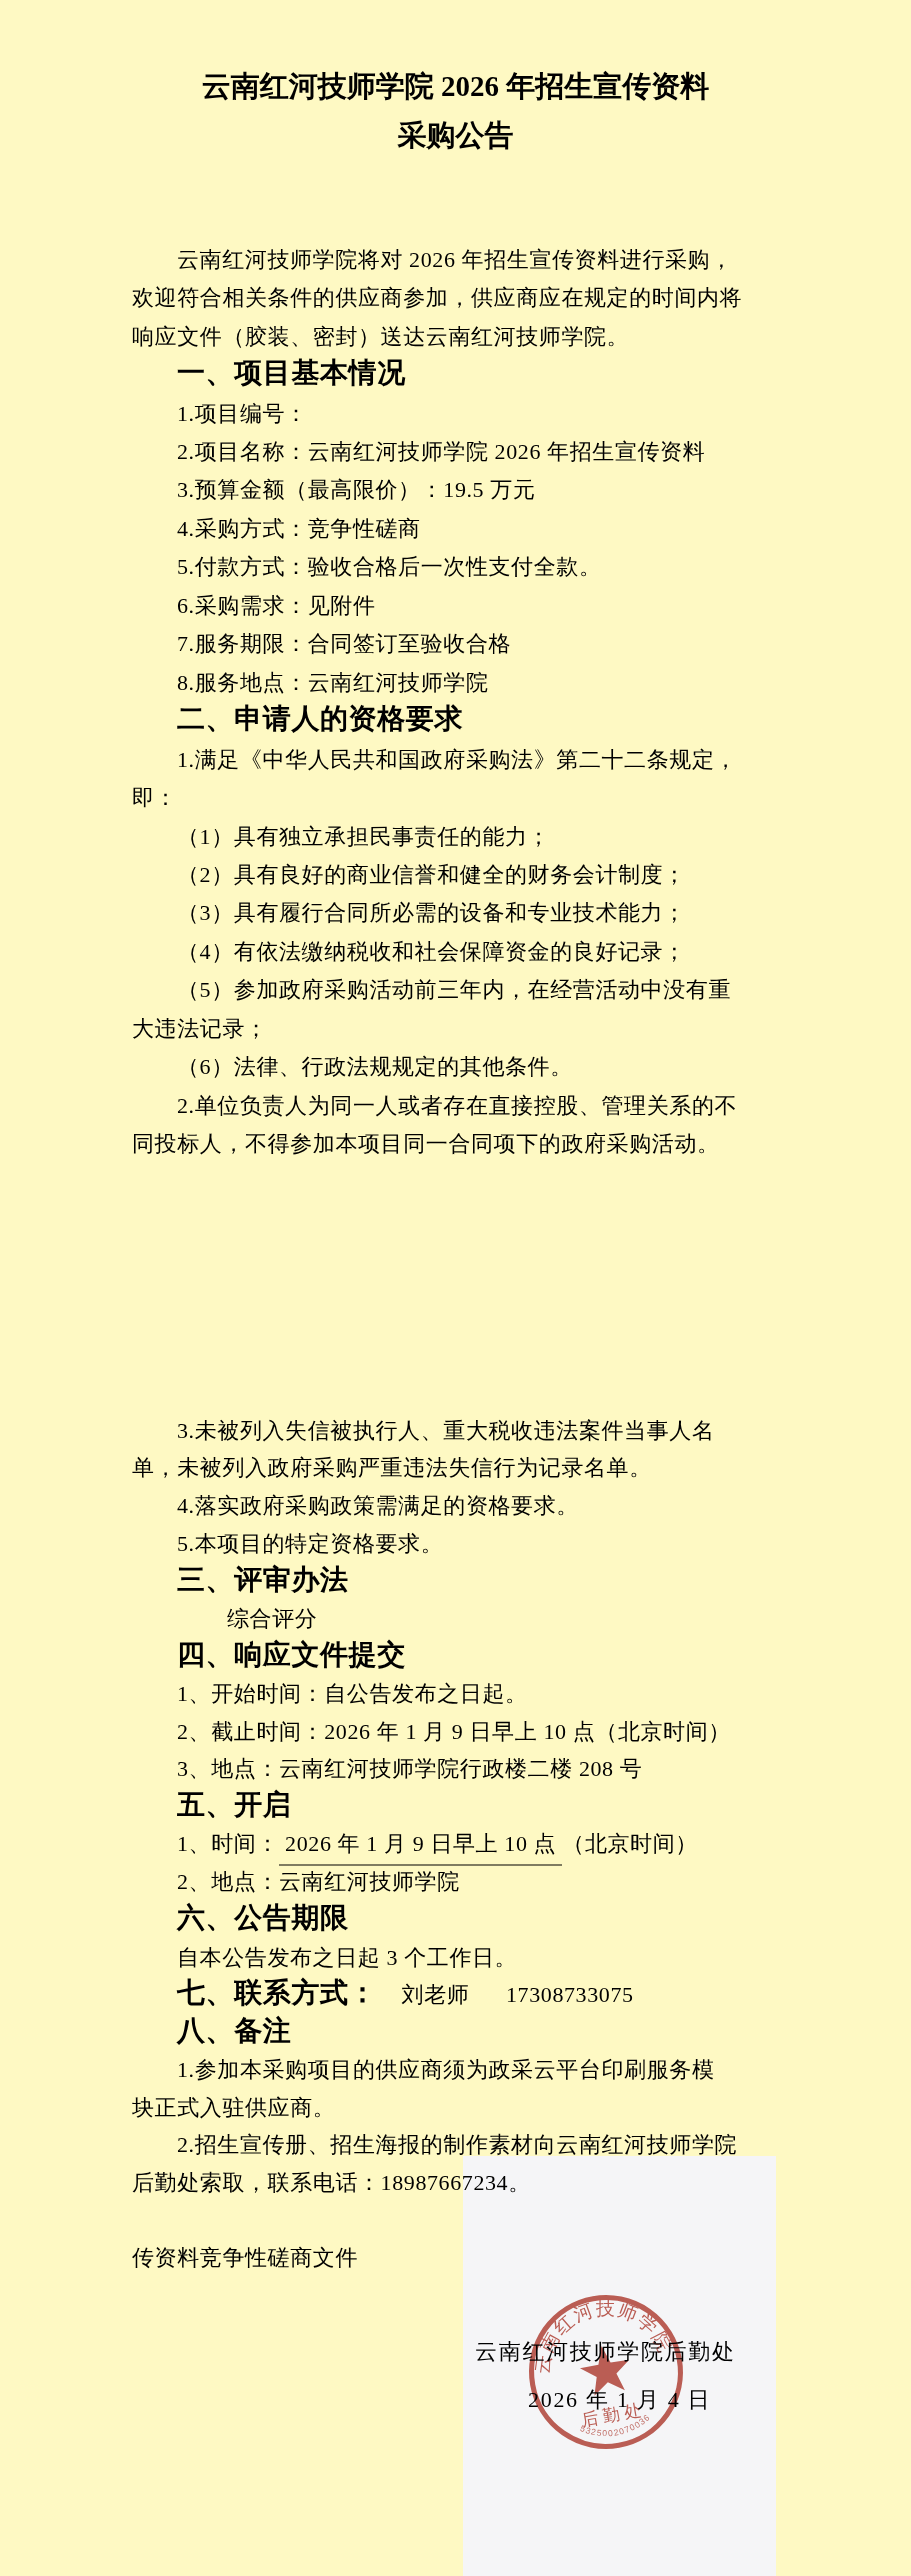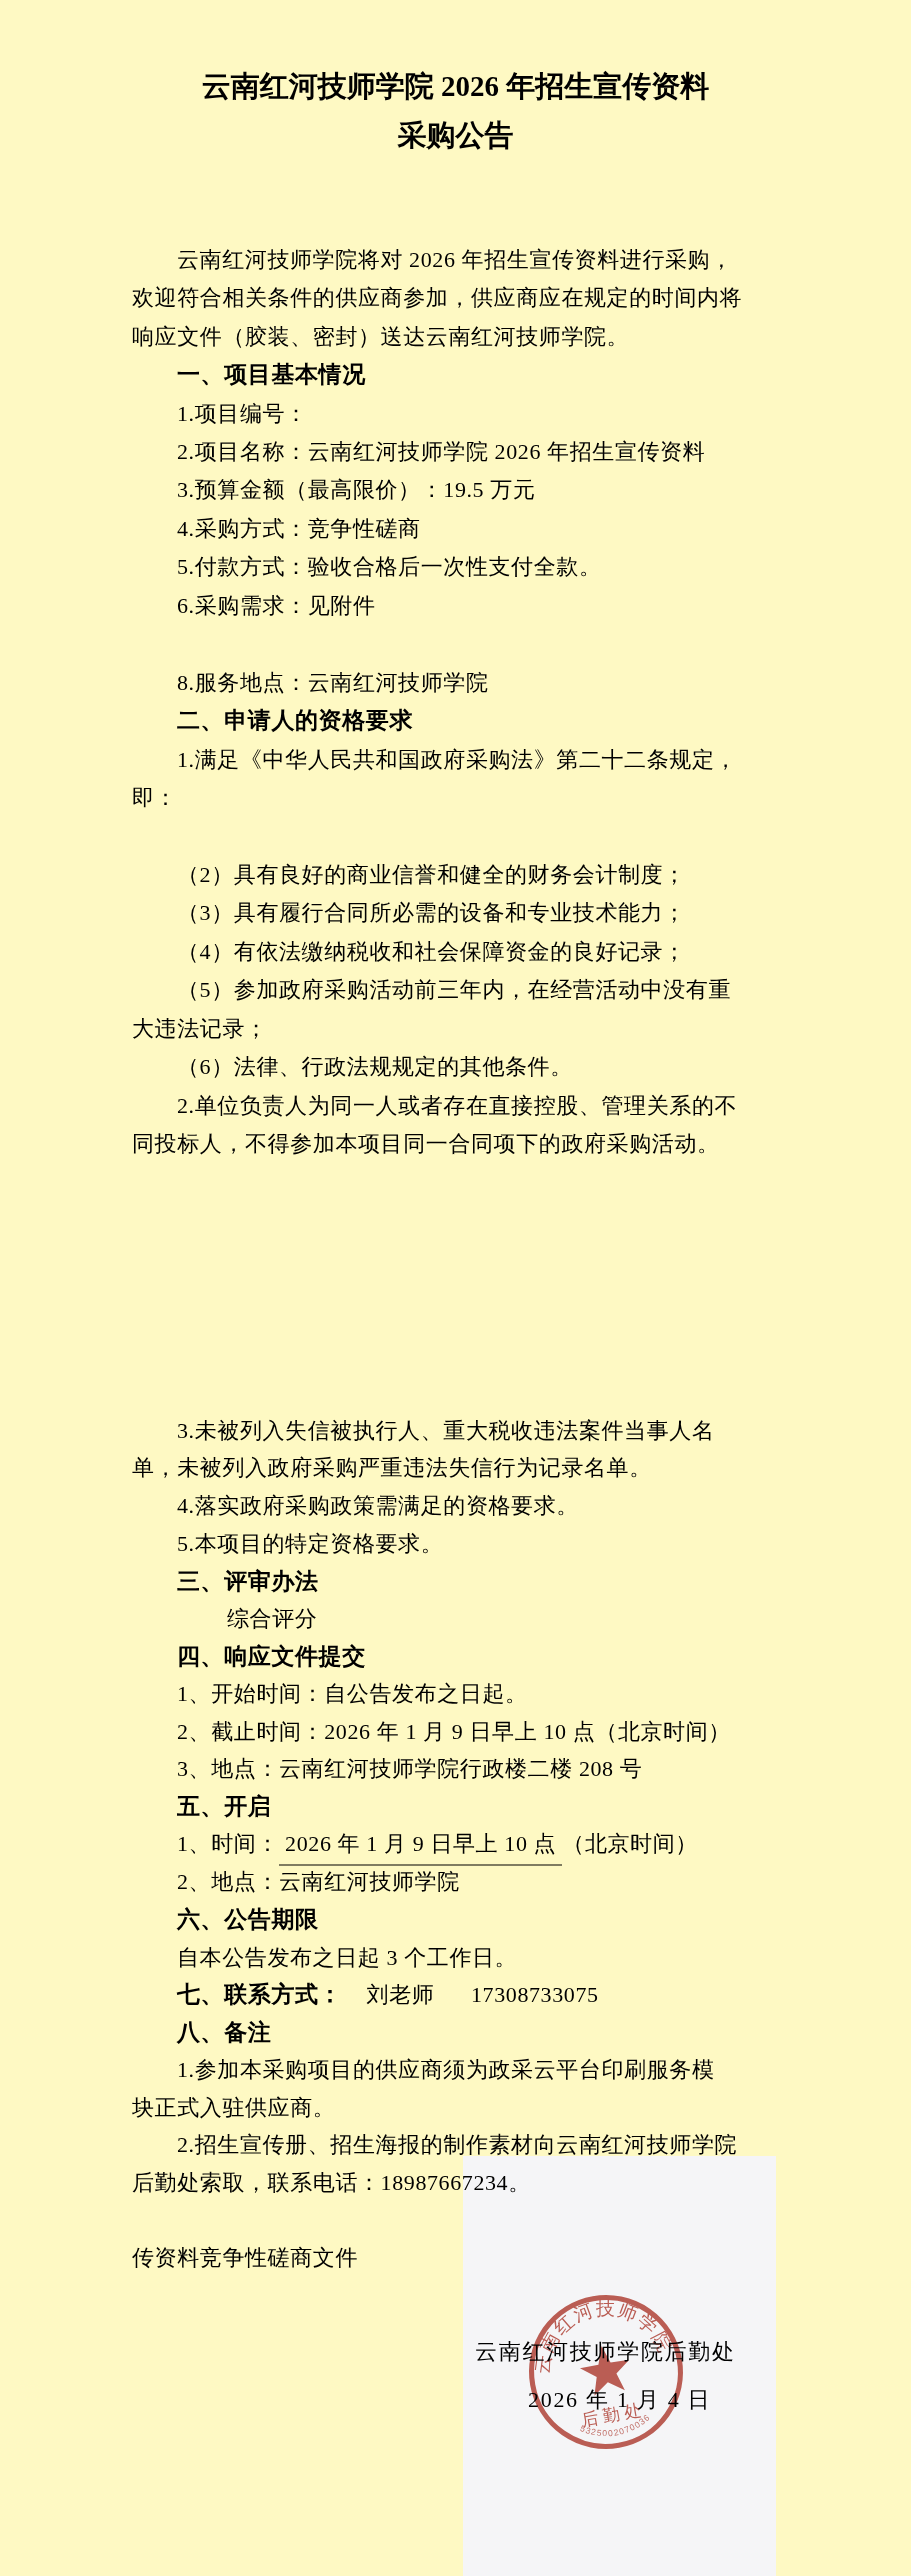--- a/index.html
+++ b/index.html
@@ -22,23 +22,23 @@
   #title2{top:117px;}
   .line{
     position:absolute;
     white-space:pre;
     font-size:22px;line-height:33px;
     transform:translateY(-50%);
     letter-spacing:0.6px;
     margin-top:40px;
   }
   .line .hd{
-    font-family:Liberation Serif, serif;
+    font-family:Liberation Mono, monospace;
     font-weight:700;
-    font-size:23px;
+    font-size:28px;
   }
   .line .ul{
     border-bottom:1.7px solid #000;
     padding-bottom:9px;
   }
   .sig{
     position:absolute;
     font-size:22px;line-height:33px;
     white-space:pre;letter-spacing:1.7px;
     transform:translateY(-50%);
@@ -91,24 +91,26 @@
       <div class="line" style="top: 219px; left: 177px;"><span>云南红河技师学院将对 2026 年招生宣传资料进行采购，</span></div>
       <div class="line" style="top: 257px; left: 132px;"><span>欢迎符合相关条件的供应商参加，供应商应在规定的时间内将</span></div>
       <div class="line" style="top: 296px; left: 132px;"><span>响应文件（胶装、密封）送达云南红河技师学院。</span></div>
       <div class="line" style="top: 334px; left: 177px;"><span class="hd">一、项目基本情况</span></div>
       <div class="line" style="top: 373px; left: 177px;"><span>1.项目编号：</span></div>
       <div class="line" style="top: 411px; left: 177px;"><span>2.项目名称：云南红河技师学院 2026 年招生宣传资料</span></div>
       <div class="line" style="top: 449px; left: 177px;"><span>3.预算金额（最高限价）：19.5 万元</span></div>
       <div class="line" style="top: 488px; left: 177px;"><span>4.采购方式：竞争性磋商</span></div>
       <div class="line" style="top: 526px; left: 177px;"><span>5.付款方式：验收合格后一次性支付全款。</span></div>
       <div class="line" style="top: 565px; left: 177px;"><span>6.采购需求：见附件</span></div>
+      <div class="line" style="top: 603px; left: 177px;"><span>7.服务期限：合同签订至验收合格</span></div>
       <div class="line" style="top: 642px; left: 177px;"><span>8.服务地点：云南红河技师学院</span></div>
       <div class="line" style="top: 680px; left: 177px;"><span class="hd">二、申请人的资格要求</span></div>
       <div class="line" style="top: 719px; left: 177px;"><span>1.满足《中华人民共和国政府采购法》第二十二条规定，</span></div>
       <div class="line" style="top: 757px; left: 132px;"><span>即：</span></div>
+      <div class="line" style="top: 796px; left: 177px;"><span>（1）具有独立承担民事责任的能力；</span></div>
       <div class="line" style="top: 834px; left: 177px;"><span>（2）具有良好的商业信誉和健全的财务会计制度；</span></div>
       <div class="line" style="top: 872px; left: 177px;"><span>（3）具有履行合同所必需的设备和专业技术能力；</span></div>
       <div class="line" style="top: 911px; left: 177px;"><span>（4）有依法缴纳税收和社会保障资金的良好记录；</span></div>
       <div class="line" style="top: 949px; left: 177px;"><span>（5）参加政府采购活动前三年内，在经营活动中没有重</span></div>
       <div class="line" style="top: 988px; left: 132px;"><span>大违法记录；</span></div>
       <div class="line" style="top: 1026px; left: 177px;"><span>（6）法律、行政法规规定的其他条件。</span></div>
       <div class="line" style="top: 1065px; left: 177px;"><span>2.单位负责人为同一人或者存在直接控股、管理关系的不</span></div>
       <div class="line" style="top: 1103px; left: 132px;"><span>同投标人，不得参加本项目同一合同项下的政府采购活动。</span></div>
       <div class="line" style="top: 1390px; left: 177px;"><span>3.未被列入失信被执行人、重大税收违法案件当事人名</span></div>
       <div class="line" style="top: 1427px; left: 132px;"><span>单，未被列入政府采购严重违法失信行为记录名单。</span></div>

